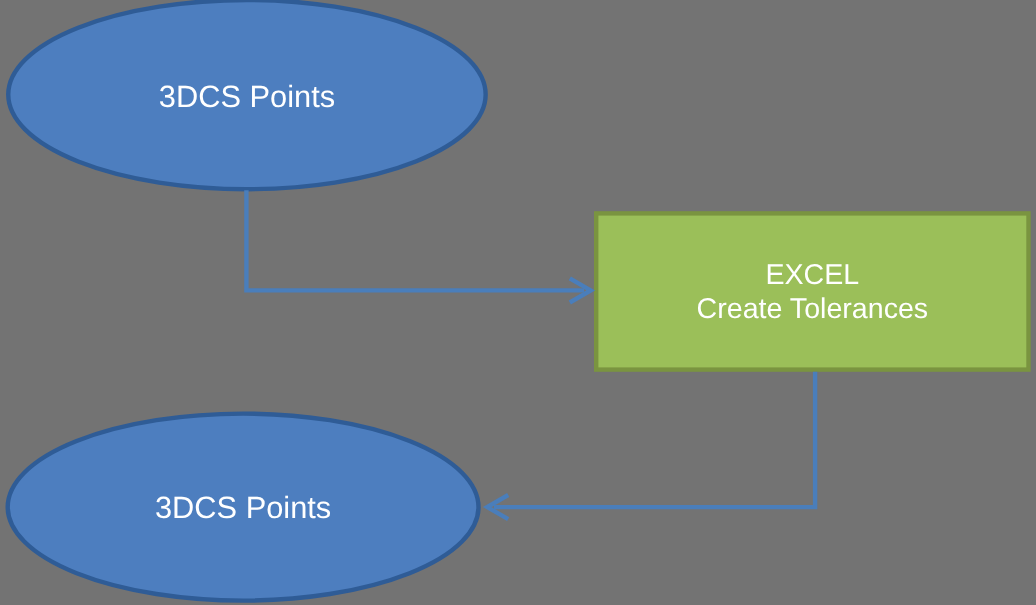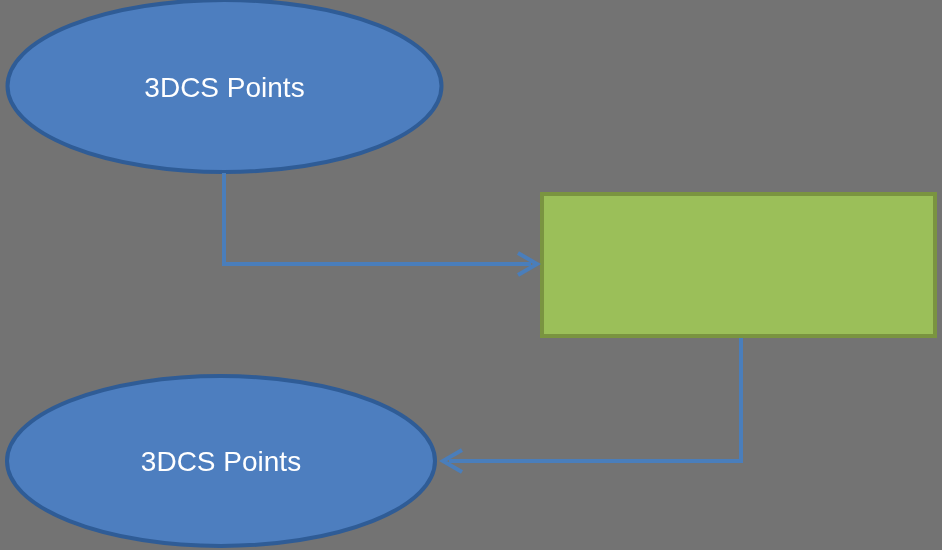--- a/index.html
+++ b/index.html
@@ -87,19 +87,21 @@
     <path d="M 741 338 L 741 461 L 449 461" fill="none" stroke="#4a7ebb" stroke-width="4" stroke-linecap="butt" stroke-linejoin="miter"></path>
     <path d="M 462 450 L 443 461 L 462 472" fill="none" stroke="#4a7ebb" stroke-width="4" stroke-linecap="butt" stroke-linejoin="miter"></path>
 
   </svg>
 
   <div class="node-label" id="label-source">
     <span class="line">3DCS Points</span>
   </div>
 
   <div class="node-label" id="label-process">
+    <span class="line">EXCEL</span>
+    <span class="line">Create Tolerances</span>
   </div>
 
   <div class="node-label" id="label-result">
     <span class="line">3DCS Points</span>
   </div>
 
 </div>
 
 </body></html>

